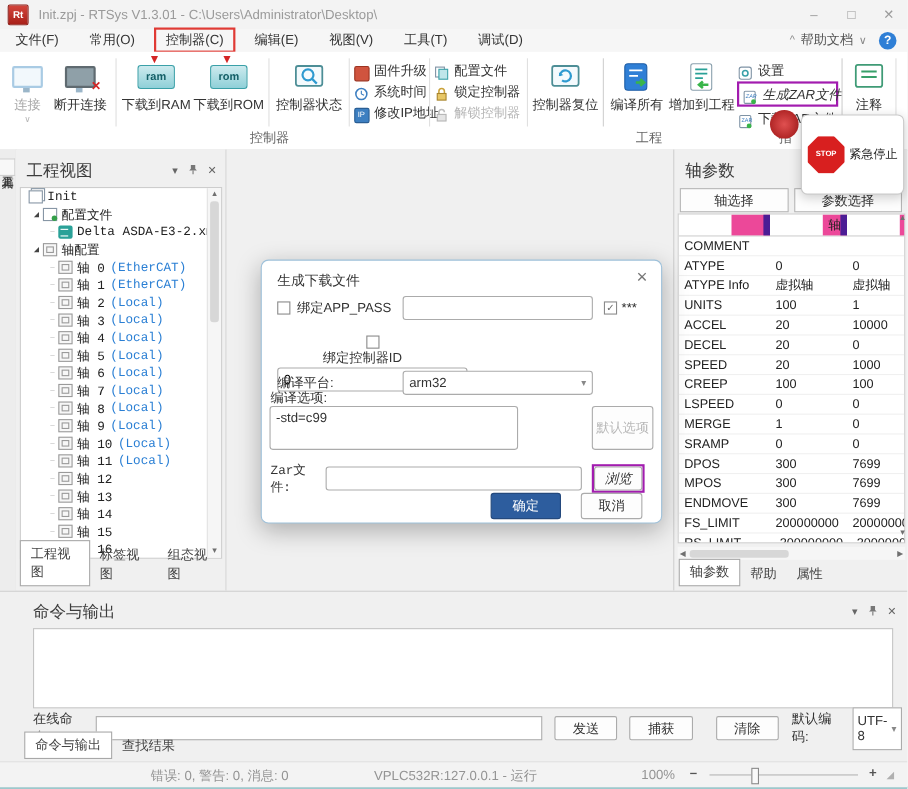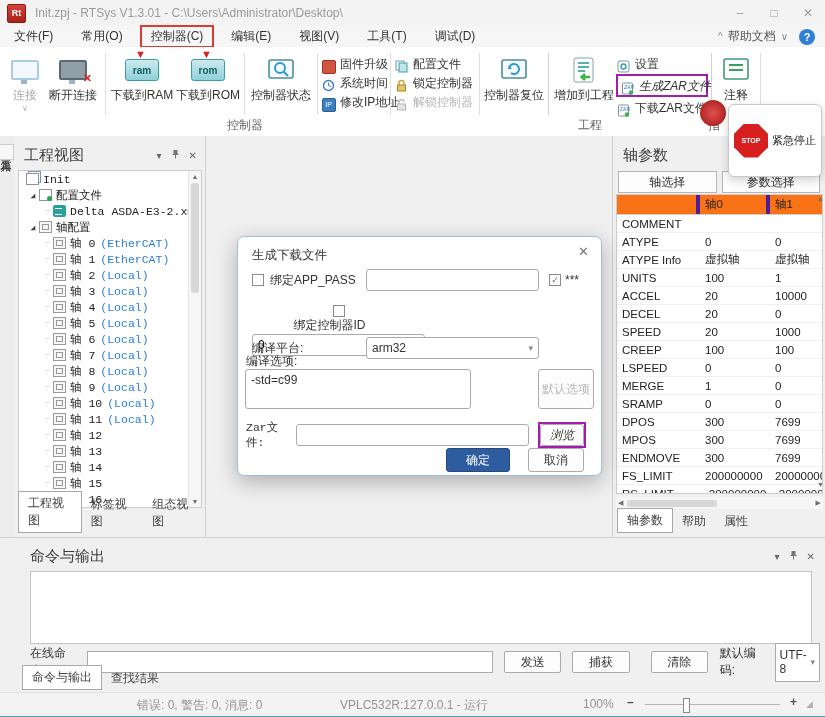--- a/index.html
+++ b/index.html
@@ -86,21 +86,21 @@
   #center{position:absolute;left:206px;top:136px;width:406px;height:401px;background:#f0f0f0;}
 
   
   #rightpanel{position:absolute;left:612px;top:136px;width:213px;height:401px;background:#f0f0f0;border-left:1px solid #d0d0d0;box-sizing:border-box;}
   #rightpanel .dockheader{padding:0 8px 0 10px;margin-top:6px;}
   .axbtns{display:flex;gap:5px;padding:3px 5px 4px 5px;}
   .axbtn{flex:1;height:20px;background:#fdfdfd;border:1px solid #b5b5b5;font-size:12px;color:#333;display:flex;align-items:center;justify-content:center;}
   #paramtable{position:absolute;left:3px;top:58px;width:207px;height:300px;background:#fff;border:1px solid #cdcdcd;box-sizing:border-box;overflow:hidden;}
   .prow{display:grid;grid-template-columns:83px 70px 60px;height:17px;align-items:center;font-size:11.5px;border-bottom:1px solid #f0f0f0;white-space:nowrap;}
   .prow.hdr{height:19px;border-bottom:1px solid #cfcfcf;}
-  .prow.hdr .pcell{border-right:4px solid #4c1d95;height:100%;display:flex;align-items:center;background:#f97316;}
+  .prow.hdr .pcell{border-right:6px solid #4c1d95;height:100%;display:flex;align-items:center;background:#ec4899;margin-left:48px;}
   .pcell{padding-left:5px;overflow:hidden;}
   #tbl-vsc{position:absolute;right:1px;top:59px;font-size:7px;color:#707070;}
   #tbl-vsc2{position:absolute;right:1px;top:345px;font-size:7px;color:#707070;}
   .hscroll{position:absolute;left:3px;top:361px;width:207px;height:12px;display:flex;align-items:center;font-size:7px;color:#707070;background:#f6f6f6;}
   .hthumb{width:90px;height:7px;background:#d7d7d7;border-radius:3px;margin-left:4px;}
   #righttabs{position:absolute;left:4px;bottom:4px;display:flex;}
 
   
   #dialog{position:absolute;left:237px;top:236px;width:363px;height:238px;background:#fff;border:1px solid #9ec1da;border-radius:7px;box-shadow:0 6px 22px rgba(0,0,0,.28);z-index:10;}
   #dlg-title{position:absolute;left:14px;top:10px;font-size:12.5px;color:#333;}
@@ -275,20 +275,31 @@
         <span class="bicon">
           <svg width="28" height="24">
               <rect x="2" y="2" width="24" height="18" rx="2" fill="#f4fafd" stroke="#4d8e96" stroke-width="1.6"></rect>
               <path d="M9 11 a5 5 0 1 1 2 4" fill="none" stroke="#2e9ad0" stroke-width="2"></path>
               <path d="M8 8 l1 3.4 3.2-1.2z" fill="#2e9ad0"></path>
             </svg>
         </span>
         <span>控制器复位</span>
       </div>
       <div class="rdiv tall"></div>
+      <div class="bigbtn" style="width:54px">
+        <span class="bicon">
+          <svg width="26" height="28">
+              <rect x="2" y="2" width="20" height="24" rx="3" fill="#2f7fd6" stroke="#1f5ea6"></rect>
+              <line x1="6" y1="8" x2="18" y2="8" stroke="#fff" stroke-width="1.6"></line>
+              <line x1="6" y1="13" x2="14" y2="13" stroke="#fff" stroke-width="1.6"></line>
+              <path d="M12 19 h7 m-3 -3 l3.5 3 -3.5 3" stroke="#39b54a" stroke-width="2.4" fill="none"></path>
+            </svg>
+        </span>
+        <span>编译所有</span>
+      </div>
       <div class="bigbtn" style="width:64px">
         <span class="bicon">
           <svg width="26" height="28">
               <rect x="3" y="2" width="19" height="24" rx="2" fill="#fff" stroke="#8aa0ad"></rect>
               <line x1="7" y1="7" x2="18" y2="7" stroke="#2aa198" stroke-width="1.6"></line>
               <line x1="7" y1="11" x2="18" y2="11" stroke="#2aa198" stroke-width="1.6"></line>
               <line x1="7" y1="15" x2="14" y2="15" stroke="#2aa198" stroke-width="1.6"></line>
               <path d="M19 21 h-8 m3 -3 l-3.5 3 3.5 3" stroke="#39b54a" stroke-width="2.4" fill="none"></path>
             </svg>
         </span>

